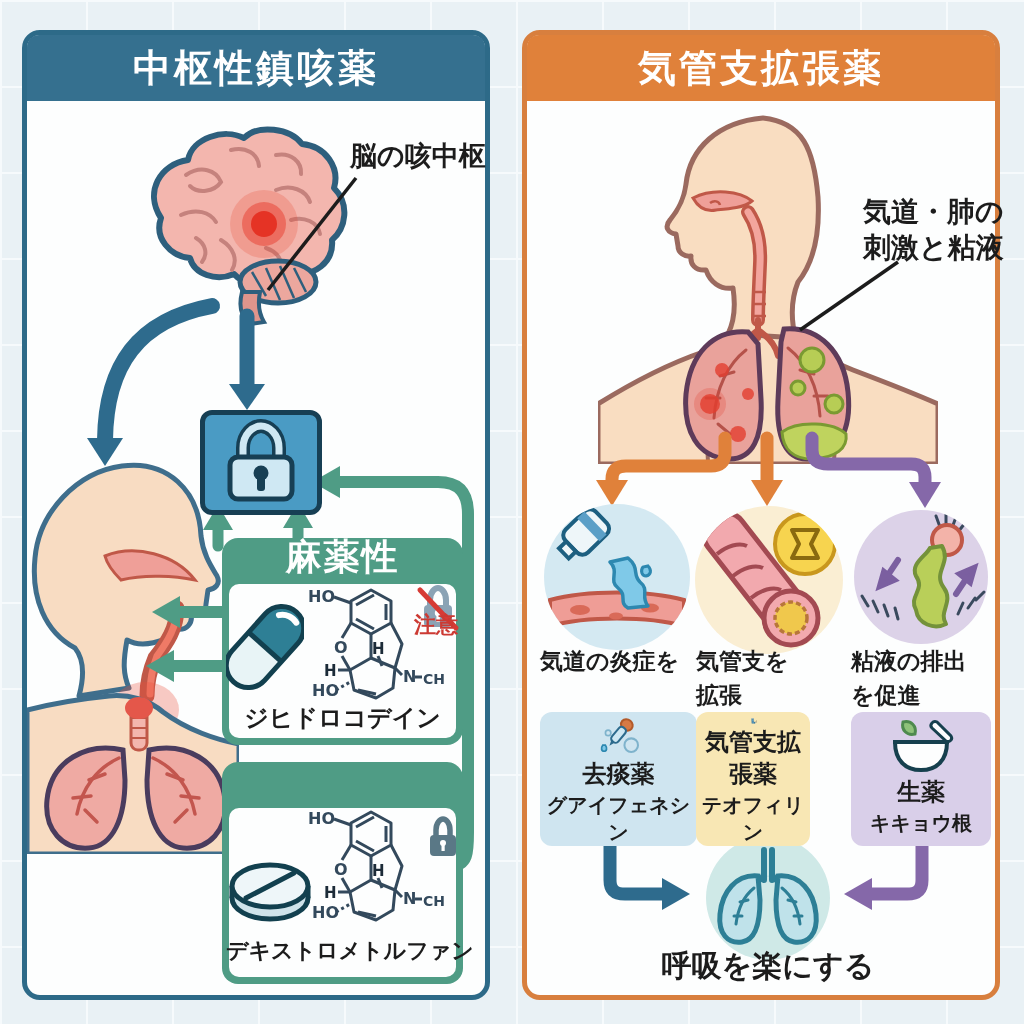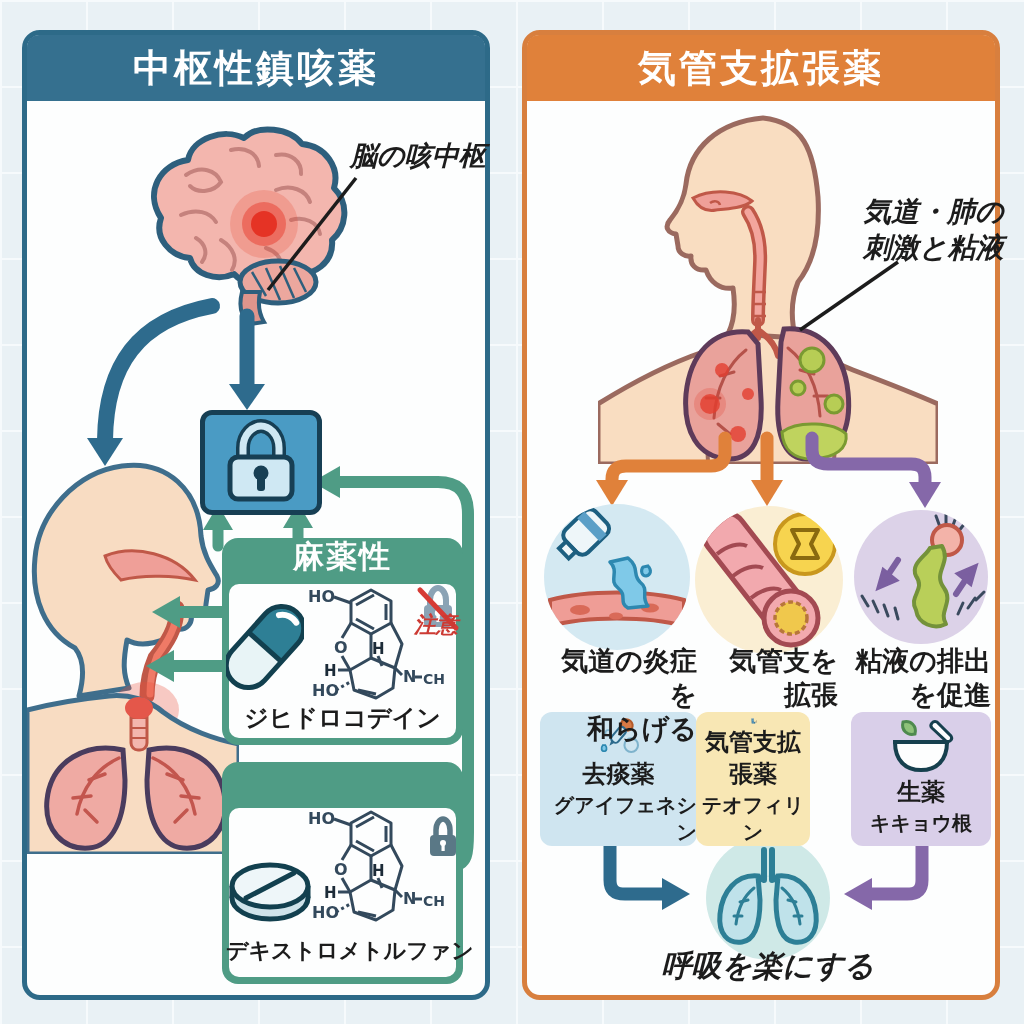--- a/index.html
+++ b/index.html
@@ -15,28 +15,28 @@
   .abs{position:absolute;}
   .panel{position:absolute;background:#fdfefe;border-radius:18px;z-index:1;}
   .panel-left{left:22px;top:30px;width:458px;height:960px;border:5px solid #2d6a88;}
   .panel-right{left:522px;top:30px;width:468px;height:960px;border:5px solid #d87f3e;}
   .panel-header{position:absolute;left:0;right:0;top:0;height:66px;border-radius:12px 12px 0 0;
     display:flex;align-items:center;justify-content:center;color:#ffffff;
     font-size:38px;font-weight:700;letter-spacing:3px;}
   .hdr-left{background:#35708f;}
   .hdr-right{background:#e0813a;}
   .jp{font-weight:700;line-height:1.2;}
-  .lbl{position:absolute;z-index:6;font-weight:700;font-style:italic;}
+  .lbl{position:absolute;z-index:6;font-weight:700;}
   .gbox{position:absolute;background:#4f9c85;border-radius:16px;z-index:4;}
   .gbox-header{height:38px;display:flex;align-items:center;justify-content:center;
-    color:#fff;font-size:31px;font-weight:700;letter-spacing:2px;font-family:Liberation Mono, monospace;}
+    color:#fff;font-size:36px;font-weight:700;letter-spacing:2px;font-family:Liberation Mono, monospace;}
   .gbox-body{position:absolute;left:7px;right:7px;top:46px;bottom:7px;background:#fdfefe;border-radius:10px;}
   .drug-name{position:absolute;text-align:center;font-weight:700;z-index:6;white-space:nowrap;}
   .circle{position:absolute;border-radius:50%;z-index:4;overflow:hidden;}
-  .effect{position:absolute;z-index:6;text-align:right;font-size:27px;font-weight:700;line-height:34px;}
+  .effect{position:absolute;z-index:6;text-align:left;font-size:23px;font-weight:700;line-height:34px;}
   .drugbox{position:absolute;border-radius:12px;z-index:4;display:flex;flex-direction:column;
     align-items:center;justify-content:flex-start;padding-top:6px;text-align:center;}
   .drugbox .l1{font-size:24px;font-weight:700;margin-top:2px;}
   .drugbox .l2{font-size:20px;font-weight:700;margin-top:2px;}
   .z2{z-index:2;} .z3{z-index:3;} .z4{z-index:4;} .z5{z-index:5;}
   svg{display:block;}
   .caution{color:#cc3a33;font-size:22px;font-weight:700;}
 </style>
 </head>
 <body>
@@ -320,32 +320,31 @@
         <path d="M44,50 L32,68" fill="none"></path>
           <polygon points="26,76 30,62 40,70"></polygon>
         <path d="M102,84 L114,66" fill="none"></path>
           <polygon points="120,58 116,72 106,64"></polygon>
       </g>
     </svg>
   </div>
 
   <div class="effect" style="left:540px;top:644px;width:157px;">
     <div>気道の炎症を</div>
-    <div>和らげる</div>
   </div>
   <div class="effect" style="left:696px;top:644px;width:142px;">
     <div>気管支を</div>
     <div>拡張</div>
   </div>
   <div class="effect" style="left:851px;top:644px;width:140px;">
     <div>粘液の排出</div>
     <div>を促進</div>
   </div>
 
-  <div class="drugbox" style="left:540px;top:712px;width:157px;height:128px;background:#cfe5f0;text-align:right;">
+  <div class="drugbox" style="left:540px;top:712px;width:157px;height:128px;background:#cfe5f0;">
     <svg width="64" height="56" viewBox="0 0 64 56">
       <g transform="rotate(40 32 24)">
         <ellipse cx="32" cy="6" rx="9" ry="8" fill="#d77a45" stroke="#b35a2a" stroke-width="3"></ellipse>
         <rect x="26" y="12" width="12" height="26" rx="5" fill="#cfe8f3" stroke="#2d6b8d" stroke-width="3"></rect>
         <path d="M29,38 L32,46 L35,38 Z" fill="#2d6b8d"></path>
       </g>
       <path d="M12,40 C15,44 14,49 10,49 C6,49 5,44 8,40 Z" fill="#7fc9e8" stroke="#2d88b0" stroke-width="2.5"></path>
       <circle cx="50" cy="40" r="10" fill="none" stroke="#7fb3cc" stroke-width="3"></circle>
       <circle cx="16" cy="22" r="4" fill="none" stroke="#7fb3cc" stroke-width="2.5"></circle>
     </svg>

